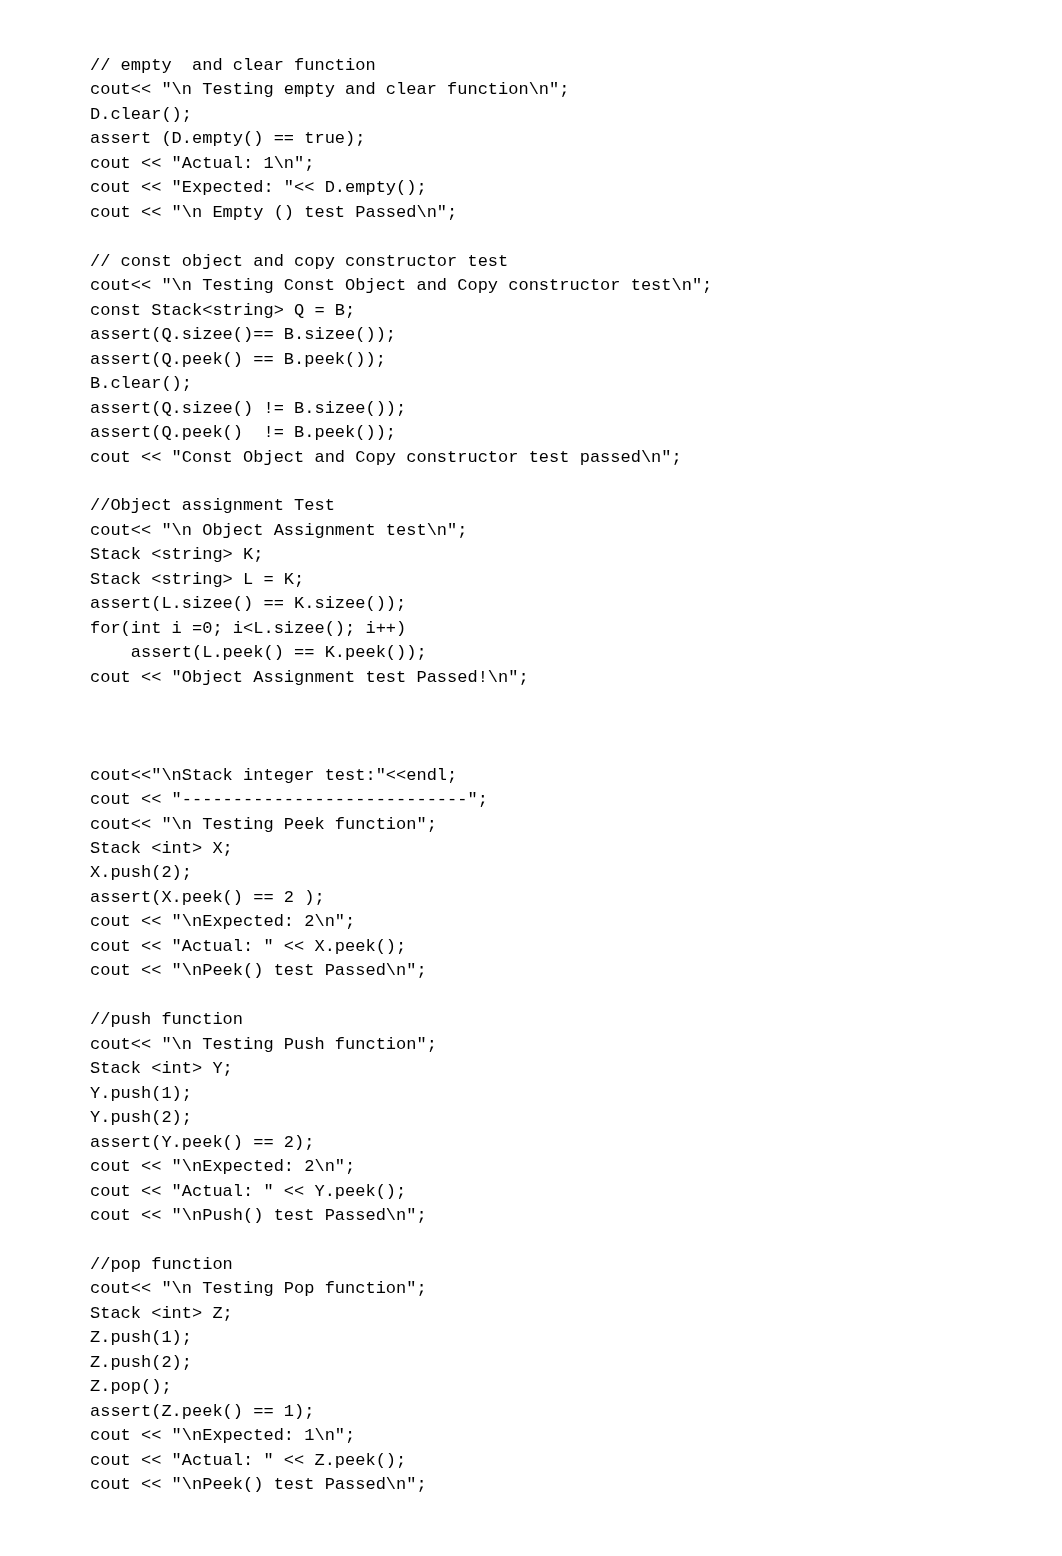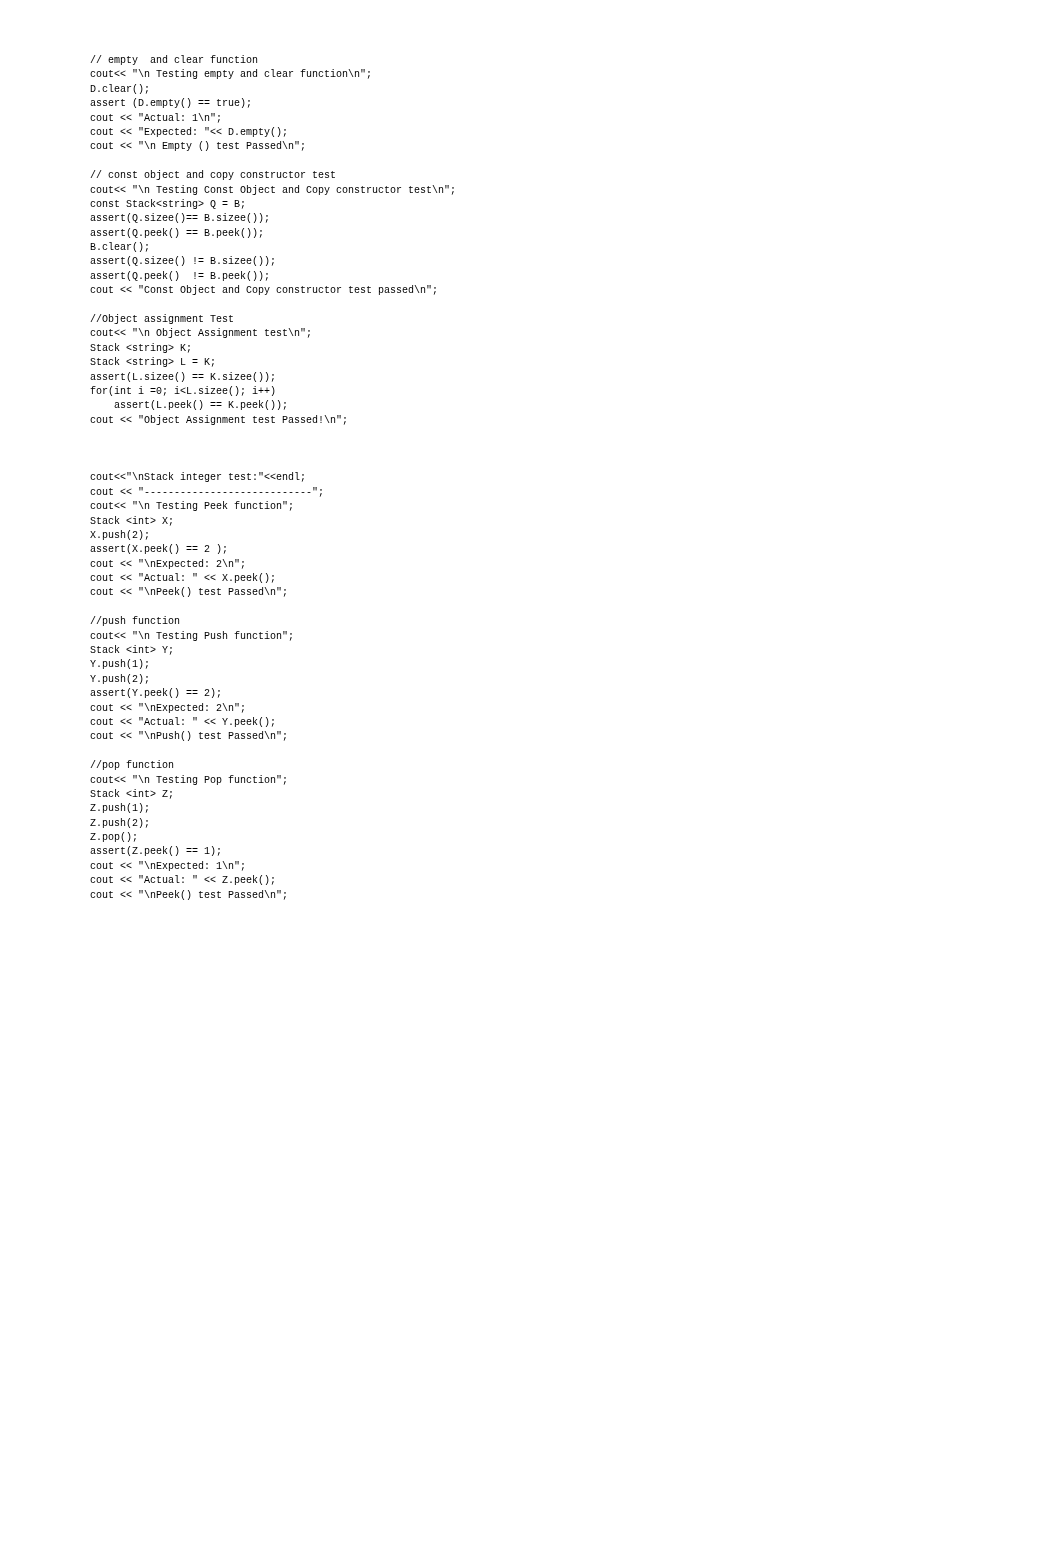--- a/index.html
+++ b/index.html
@@ -9,21 +9,21 @@
   }
   body {
     width: 1062px;
     min-height: 1556px;
     box-sizing: border-box;
     padding: 54px 70px 54px 90px;
   }
   pre {
     margin: 0;
     font-family: "Courier New", Courier, monospace;
-    font-size: 10px;
+    font-size: 17px;
     line-height: 1.44;
     white-space: pre;
     color: #000000;
   }
 </style>
 </head>
 <body>
 
 <pre>// empty  and clear function
 cout&lt;&lt; "\n Testing empty and clear function\n";

